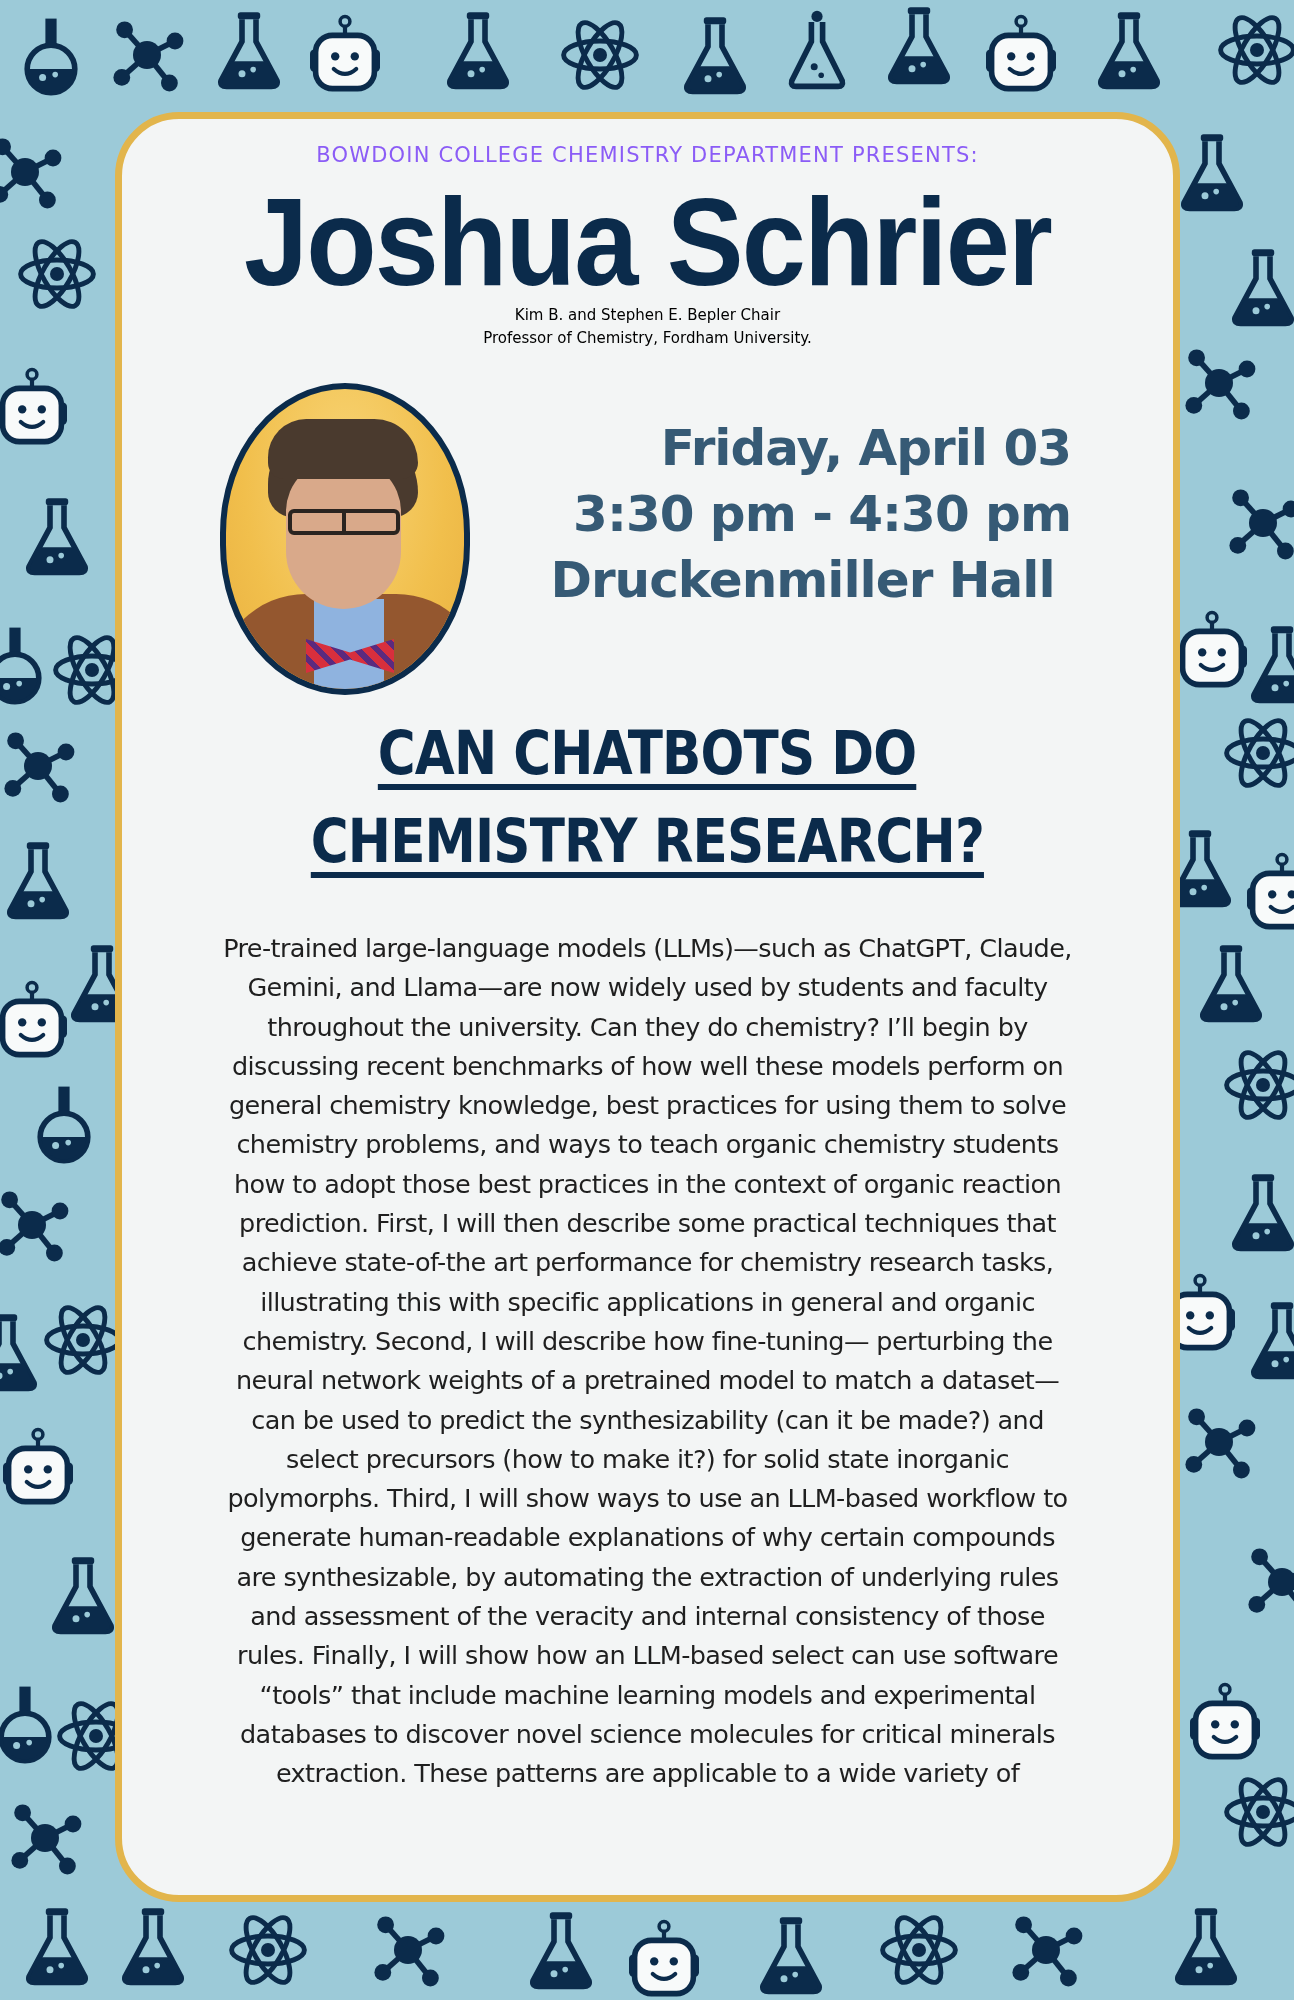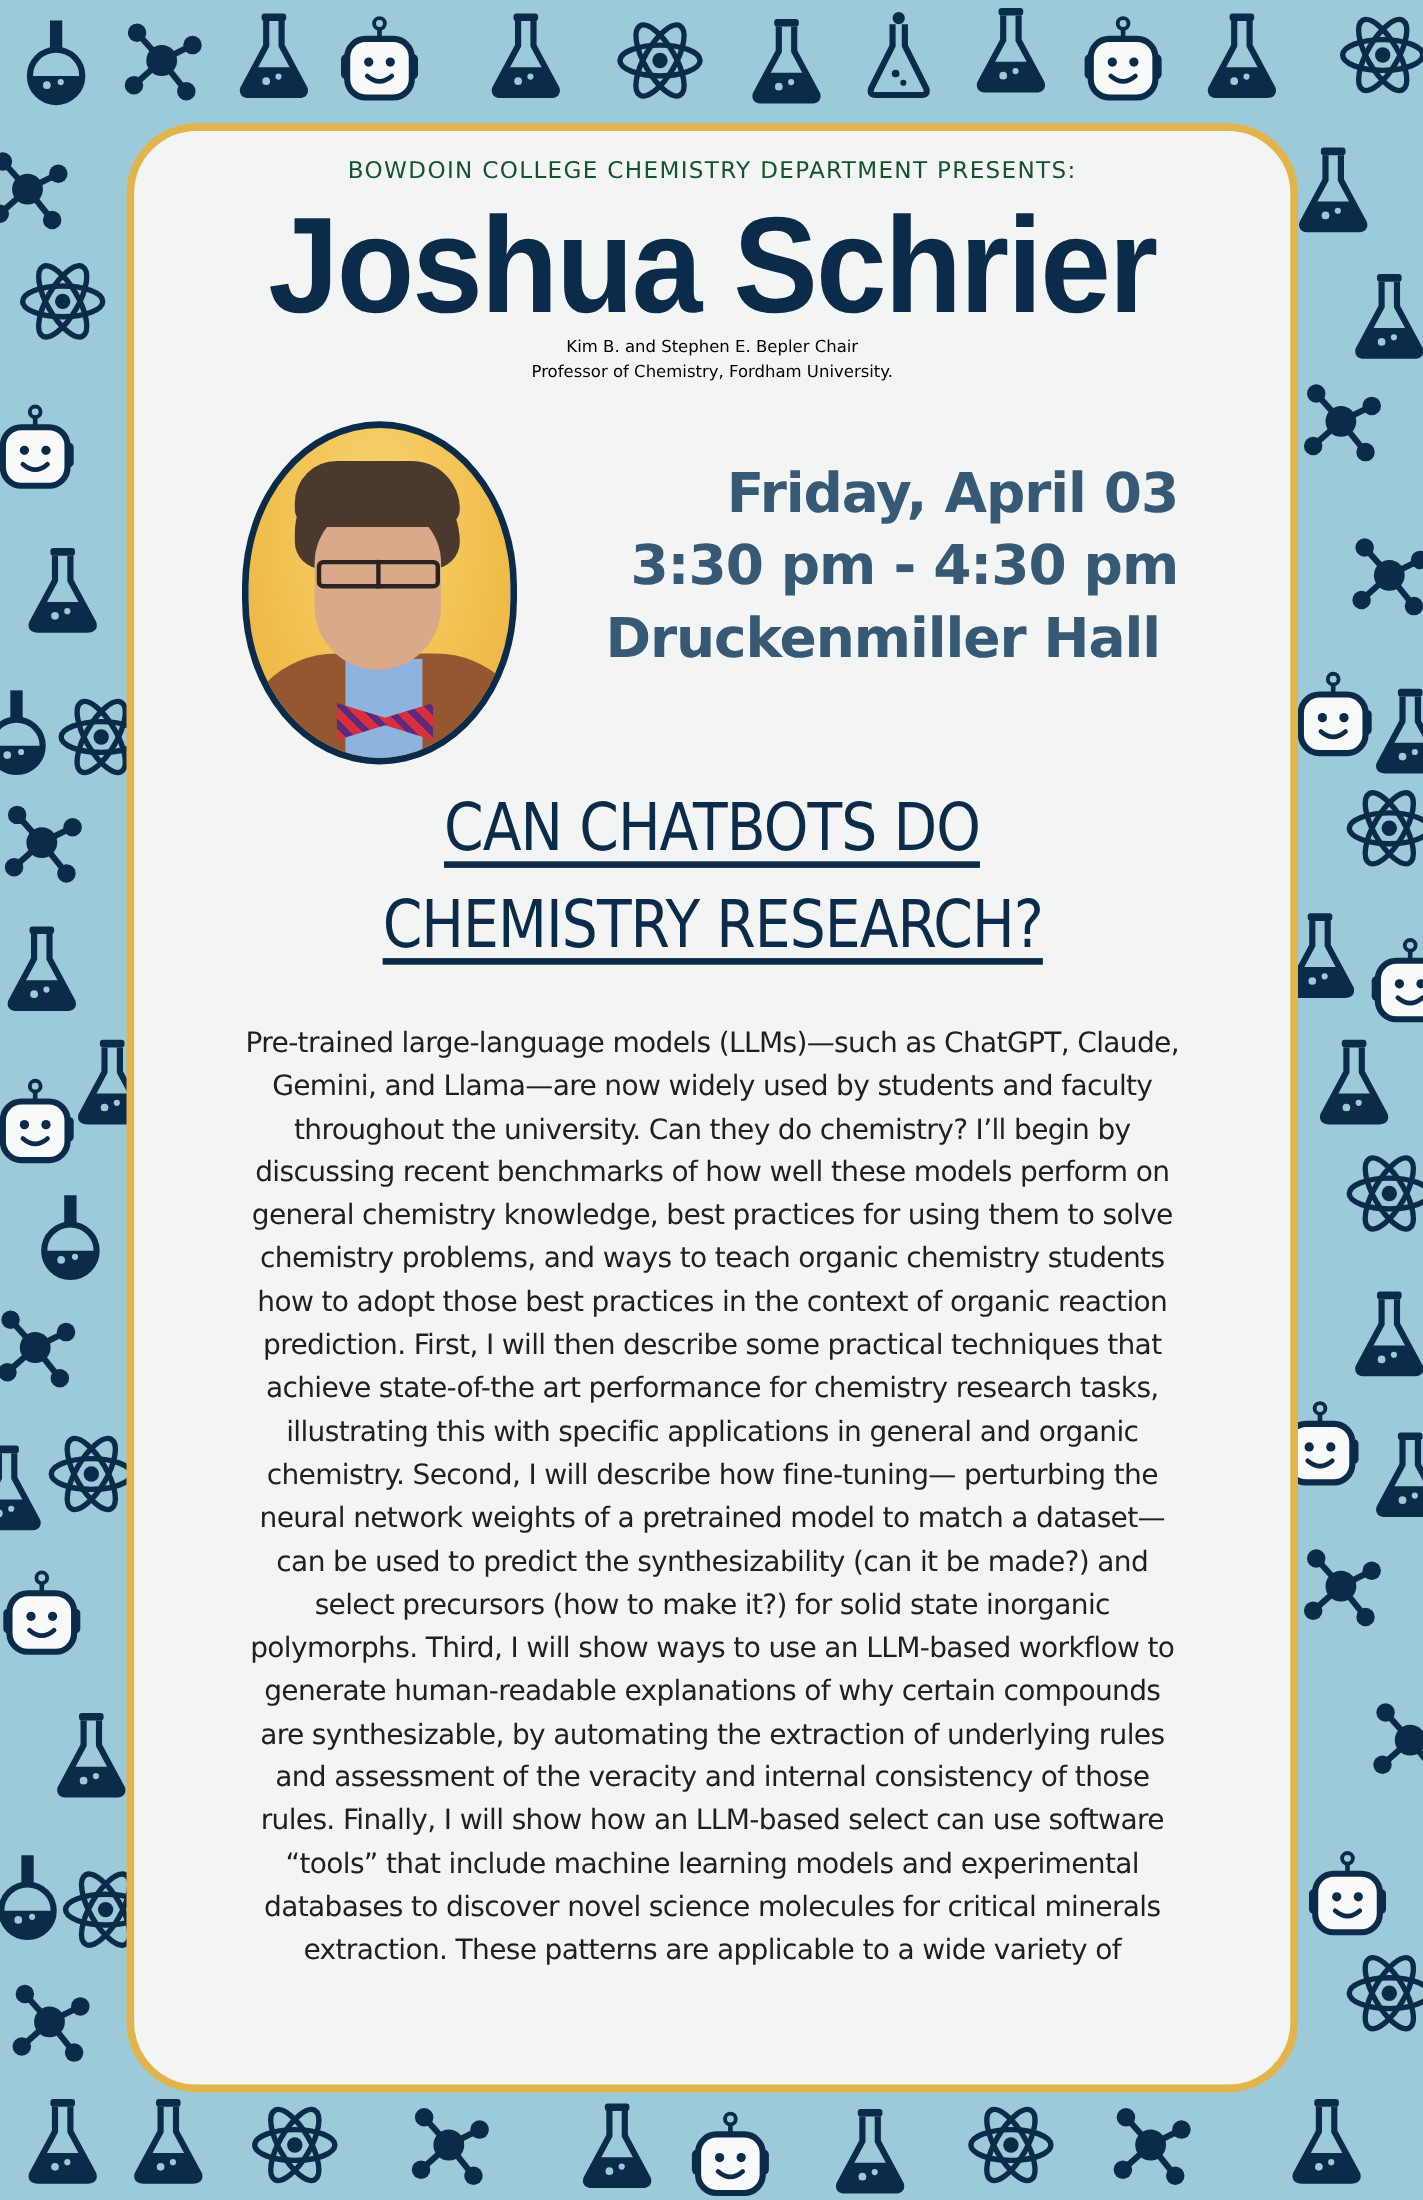--- a/index.html
+++ b/index.html
@@ -13,21 +13,21 @@
   .icon svg { width:100%; height:100%; display:block; }
 
   .card {
     position:absolute; left:115px; top:112px; width:1065px; height:1790px;
     box-sizing:border-box; background:#f3f5f5;
     border:7px solid #e2b54c; border-radius:64px;
   }
   .presents {
     position:absolute; left:0; right:0; top:24px; text-align:center;
     font-family:"DejaVu Sans", sans-serif; font-size:21px; letter-spacing:1.2px;
-    color:#14532d; font-weight:normal;
+    color:#8b5cf6; font-weight:normal;
   }
   .name {
     position:absolute; left:0; right:0; top:55px; text-align:center;
     font-family:"Liberation Sans", sans-serif; font-weight:bold;
     font-size:124px; letter-spacing:-2px; color:#0b2b4b; line-height:1.1;
     transform:scaleX(0.93);
   }
   .subtitle {
     position:absolute; left:0; right:0; text-align:center;
     font-family:"DejaVu Sans", sans-serif; font-size:15px; color:#000000;
@@ -51,21 +51,21 @@
 
   .event {
     position:absolute; right:102px; top:296px; text-align:right;
     font-family:"DejaVu Sans", sans-serif; font-weight:bold;
     font-size:50px; line-height:66px; color:#365a75; letter-spacing:-1px;
   }
   .event div { white-space:pre;margin-left:16px; }
 
   .talk-title {
     position:absolute; left:0; right:0; top:590px; text-align:center;
-    font-family:"DejaVu Sans", sans-serif; font-weight:normal;
+    font-family:"DejaVu Sans", sans-serif; font-weight:bold;
     font-size:60px; line-height:88px; color:#0b2b4b; letter-spacing:-1px;
   }
   .talk-title span { text-decoration:underline; text-decoration-thickness:6px; text-underline-offset:10px; display:inline-block; transform:scaleX(0.86); }
 
   .abstract {
     position:absolute; left:22px; right:22px; top:810px; text-align:center;
     font-family:"DejaVu Sans", sans-serif; font-size:25.5px; line-height:39.3px;
     color:#1f1f1f; letter-spacing:-0.6px;
   }
   .abstract div { white-space:nowrap; }

